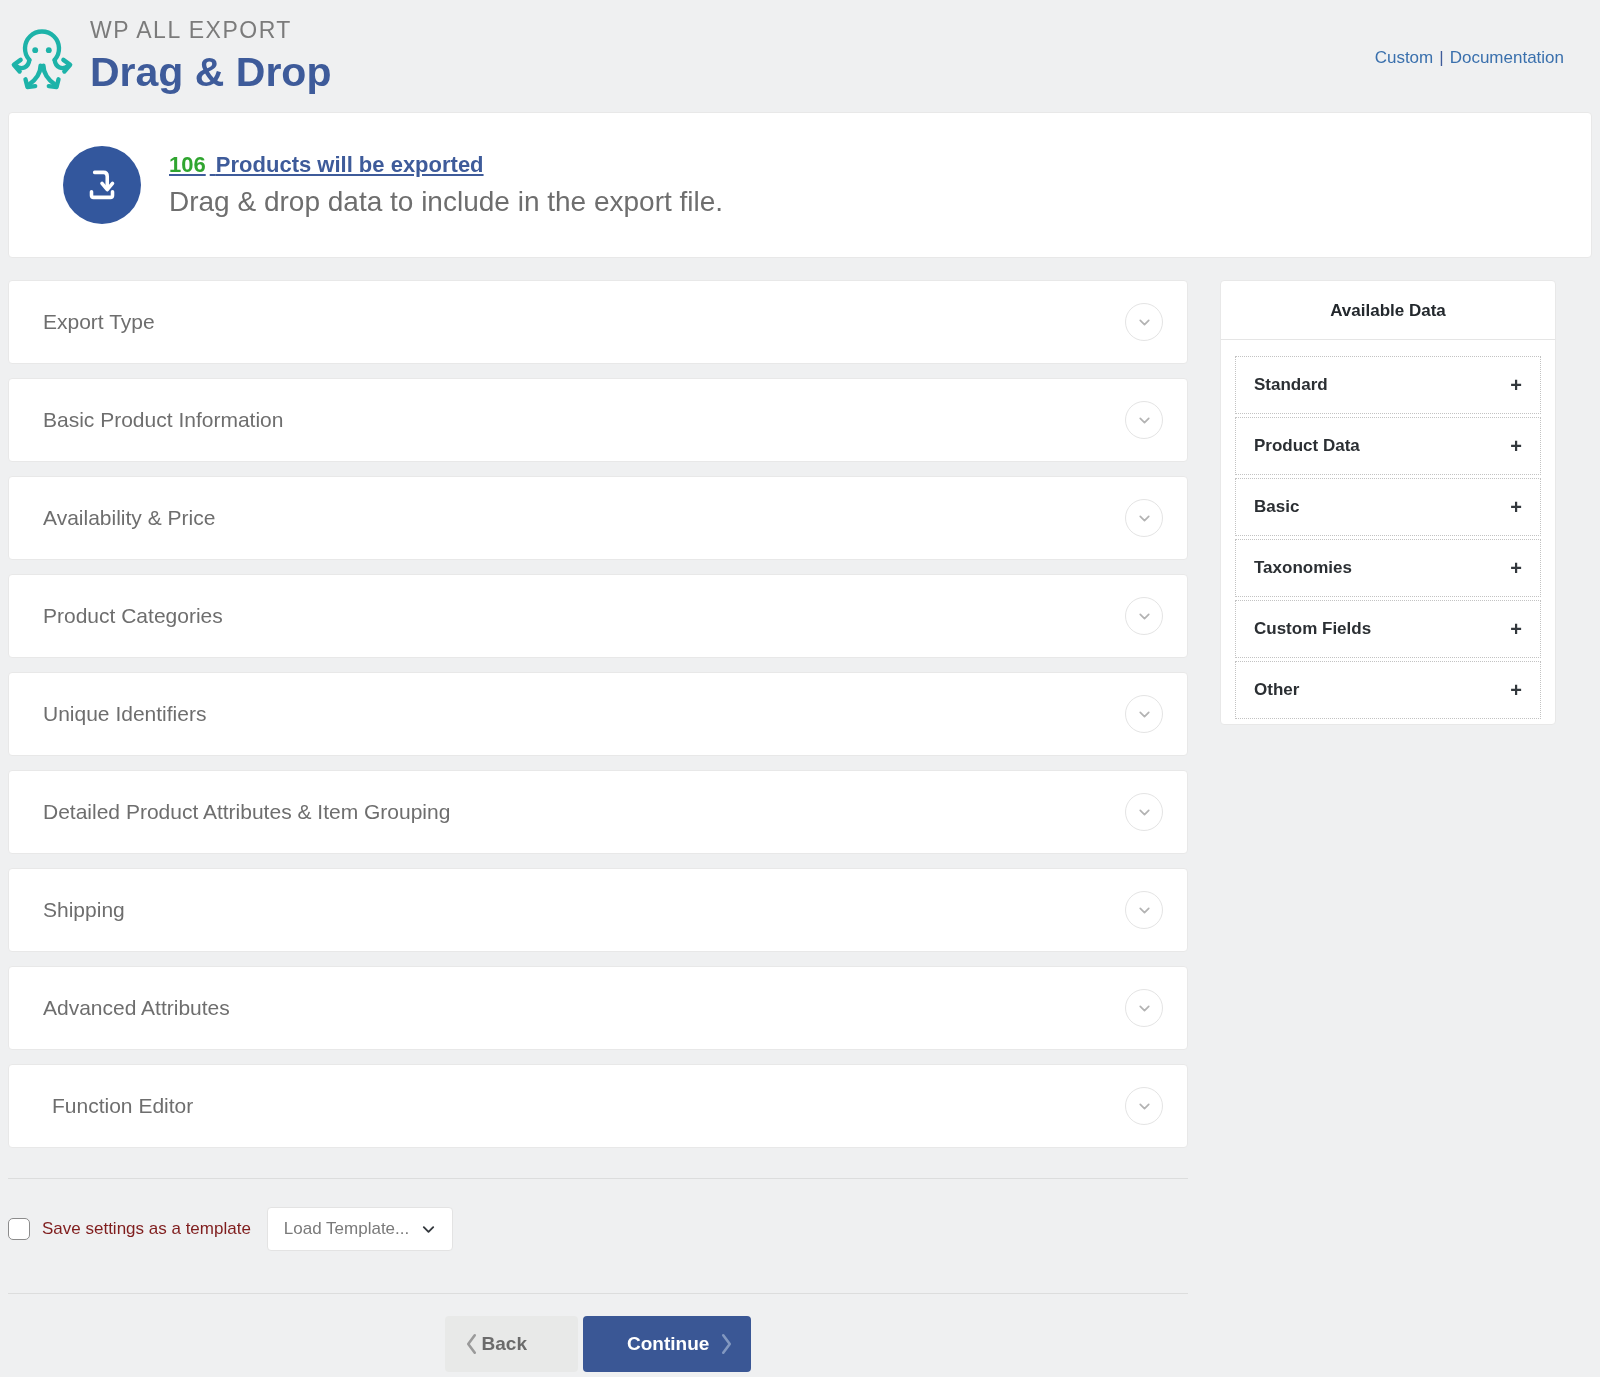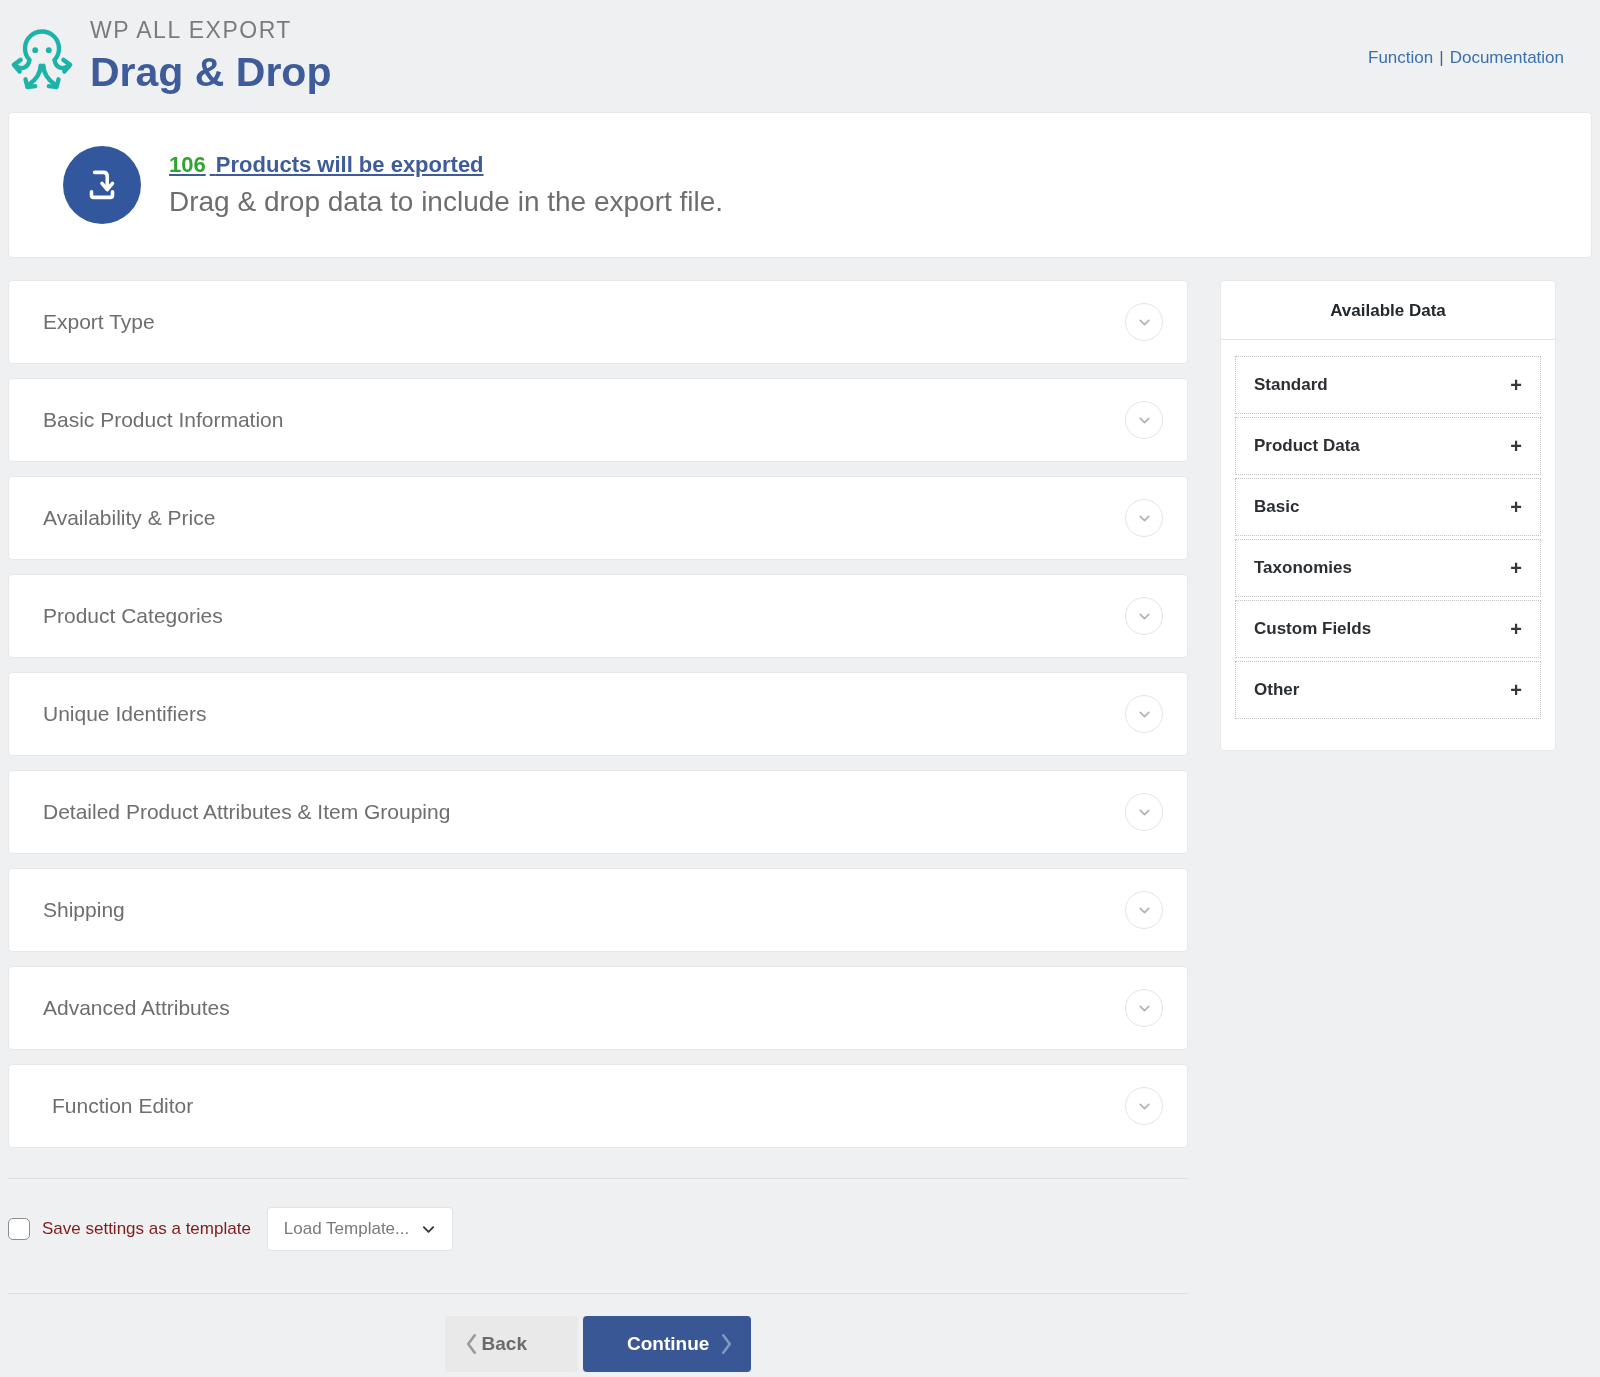--- a/index.html
+++ b/index.html
@@ -156,21 +156,21 @@
     flex:none;
   }
   .sidebar-header {
     text-align:center;
     font-size:17px;
     font-weight:700;
     color:#23282d;
     padding:20px 0 18px 0;
     border-bottom:1px solid #e5e5e5;
   }
-  .sidebar-body { padding:16px 14px 28px 14px; }
+  .sidebar-body { padding:16px 14px 2px 14px; }
   .sidebar-item {
     border:1px dotted #c3c3c3;
     display:flex;
     align-items:center;
     justify-content:space-between;
     padding:0 18px;
     height:58px;
     margin-bottom:3px;
     background:#fff;
     cursor:grab;
@@ -201,21 +201,21 @@
           <circle cx="42" cy="32" r="3"></circle>
         </g>
       </svg>
     </span>
     <div class="brand-text">
       <span class="brand-top">WP ALL EXPORT</span>
       <span class="brand-title">Drag &amp; Drop</span>
     </div>
   </div>
   <div class="top-links">
-    <a>Function</a><span class="sep">|</span><a>Documentation</a>
+    <a>Custom</a><span class="sep">|</span><a>Documentation</a>
   </div>
 </div>
 
 <div class="banner">
   <div class="banner-icon">
     <svg width="42" height="42" viewBox="0 0 40 40">
       <g fill="none" stroke="#ffffff" stroke-width="3.4" stroke-linecap="round" stroke-linejoin="round">
         <path d="M 13 8 H 21.5 C 24 8 25 9.5 25 12 V 23"></path>
         <path d="M 20 18.5 L 25 24.5 L 30 18.5"></path>
         <path d="M 10 26.5 V 30 C 10 31 10.8 31.8 12 31.8 H 28 C 29.2 31.8 30 31 30 30 V 26.5"></path>

